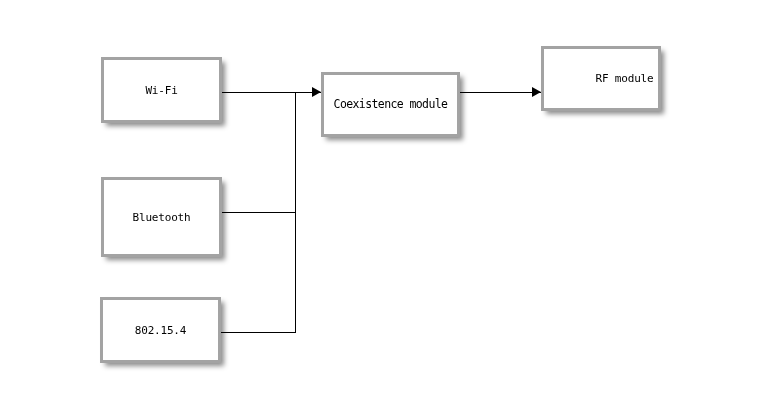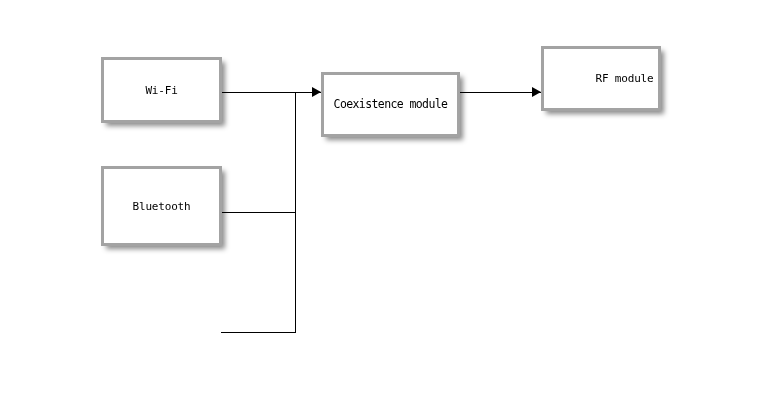--- a/index.html
+++ b/index.html
@@ -77,24 +77,27 @@
   <div class="arrowhead" style="left:312px; top:87px;"></div>
 
   <div class="edge-h" style="left:441px; top:92px; width:100px;"></div>
 
   <div class="arrowhead" style="left:532px; top:87px;"></div>
 
   <div class="node" style="left:101px; top:57px; width:121px; height:66px;">
     <span class="node-label">Wi-Fi</span>
   </div>
 
-  <div class="node" style="left:101px; top:166px; width:121px; height:80px;">
+  <div class="node" style="left:101px; top:177px; width:121px; height:80px;">
     <span class="node-label">Bluetooth</span>
   </div>
 
+  <div class="node" style="left:100px; top:297px; width:121px; height:66px;">
+    <span class="node-label">802.15.4</span>
+  </div>
 
   <div class="node" style="left:321px; top:58px; width:139px; height:65px;margin-top:14px;">
     <span class="node-label tight">Coexistence module</span>
   </div>
 
   <div class="node" style="left:541px; top:46px; width:120px; height:65px;padding-left:47px;">
     <span class="node-label">RF module</span>
   </div>
 
 </div>

